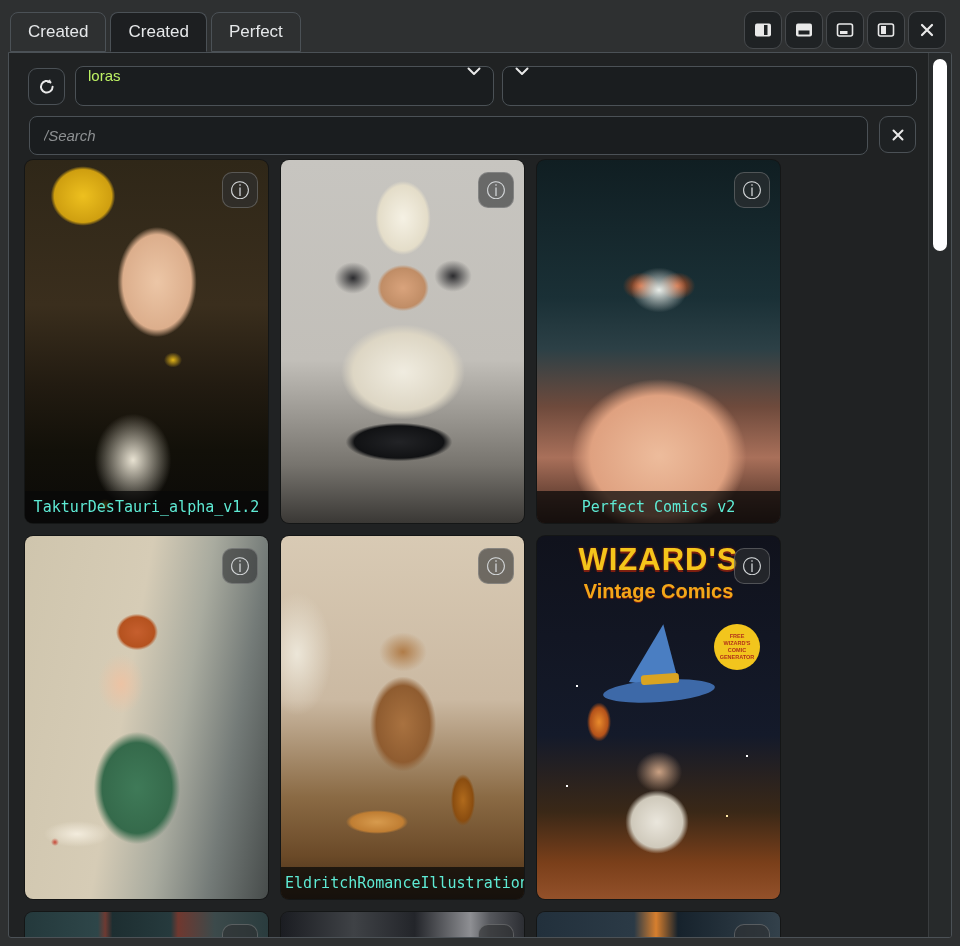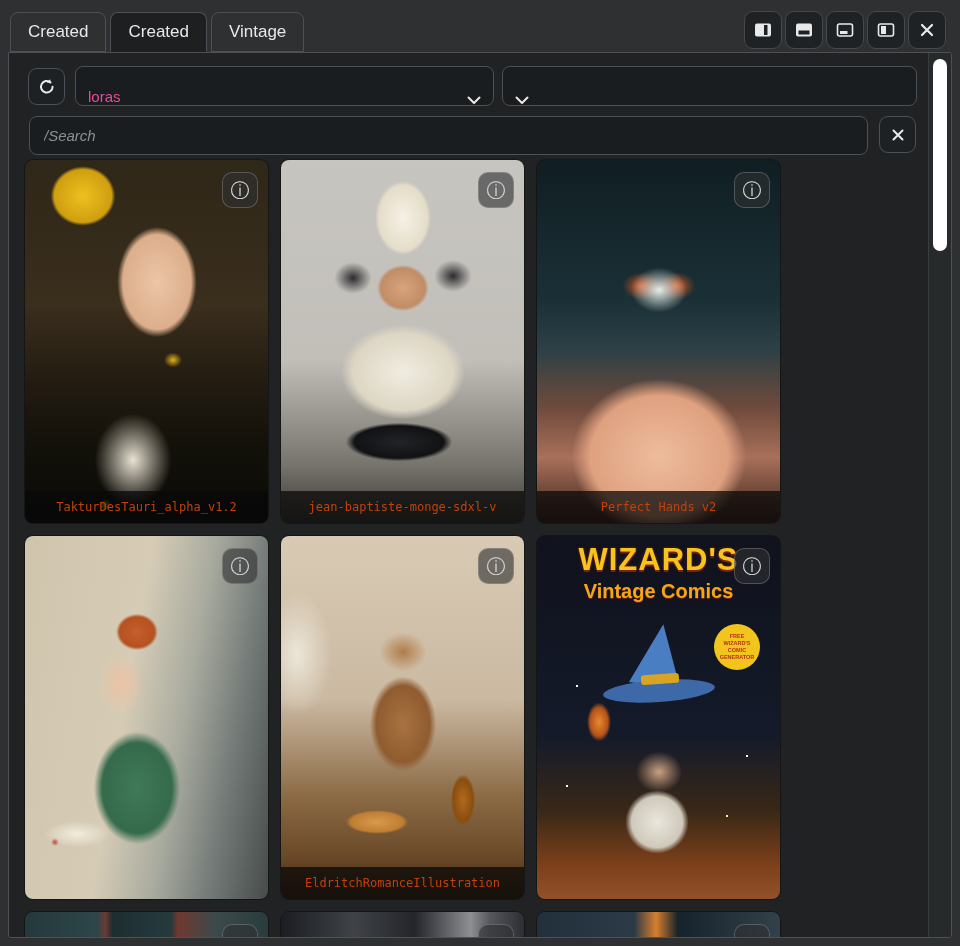--- a/index.html
+++ b/index.html
@@ -43,22 +43,22 @@
   .btn-square {
     position:absolute; width:37px; height:37px; border-radius:9px;
     background:#1e2123; border:1px solid #4b5156;
     display:flex; align-items:center; justify-content:center; cursor:pointer;
   }
   .refresh-btn { left:19px; top:15px; }
   .clear-btn { left:870px; top:63px; }
   .select {
     position:absolute; height:40px; border-radius:8px;
     background:#1a1d1f; border:1px solid #4b5156;
-    display:flex; align-items:flex-end; padding:0 12px;
-    font-size:15px; color:#ec4899; cursor:pointer;
+    display:flex; align-items:flex-start; padding:0 12px;
+    font-size:15px; color:#bef264; cursor:pointer;
   }
   .select .sel-label { flex:1; white-space:nowrap; overflow:hidden; }
   .sel-modeltype { left:66px; top:13px; width:419px; }
   .sel-sort { left:493px; top:13px; width:415px; }
   .search-input {
     position:absolute; left:20px; top:63px; width:839px; height:39px;
     border-radius:8px; background:#1a1d1f; border:1px solid #4b5156;
     color:#eab308; font-size:15px; padding:0 14px;
     font-family:"Liberation Sans", sans-serif; outline:none;
   }
@@ -70,21 +70,21 @@
     background:#111; box-shadow:0 0 0 1px rgba(0,0,0,.35);
   }
   .card-img { position:absolute; inset:0;text-decoration:underline; }
   .card-label {
     position:absolute; left:0; right:0; bottom:0; height:32px;
     background:rgba(8,8,8,.74);
     display:flex; align-items:center; justify-content:safe center;
     padding:0 4px; overflow:hidden;
   }
   .card-label span {
-    font-family:"DejaVu Sans Mono", monospace; font-size:12px; color:#c2410c;
+    font-family:"DejaVu Sans Mono", monospace; font-size:15px; color:#5eead4;
     white-space:nowrap;
   }
   .info-btn {
     position:absolute; top:12px; right:10px; width:36px; height:36px;
     border-radius:10px; background:rgba(46,48,50,.62);
     border:1px solid rgba(200,200,200,.28);
     display:flex; align-items:center; justify-content:center; cursor:pointer;
   }
   .info-glyph { font-size:19px; color:#d3d6d8; line-height:1; font-family:"DejaVu Sans", sans-serif; }
   
@@ -193,21 +193,21 @@
 <body>
 
 <div class="tabbar">
   <div class="tab">
       <span>Created</span>
     </div>
   <div class="tab active">
       <span>Created</span>
     </div>
   <div class="tab">
-      <span>Vintage</span>
+      <span>Perfect</span>
     </div>
   <div class="tabbar-spacer"></div>
   <div class="winbtns">
     <div class="winbtn">
       <svg width="18" height="18" viewBox="0 0 18 18">
         <rect x="1" y="2.5" width="16" height="13" rx="2" fill="#e9e9e9"></rect>
         <rect x="10" y="4" width="3.5" height="10" fill="#1f2224"></rect>
       </svg>
     </div>
     <div class="winbtn">
@@ -272,32 +272,29 @@
       <div class="card-label">
           <span>TakturDesTauri_alpha_v1.2</span>
         </div>
     </div>
 
     <div class="card" style="left:272px; top:107px;">
       <div class="card-img img-monge"></div>
       <div class="info-btn">
           <span class="info-glyph">ⓘ</span>
         </div>
-      <div class="card-label">
-          <span>jean-baptiste-monge-sdxl-v</span>
-        </div>
     </div>
 
     <div class="card" style="left:528px; top:107px;">
       <div class="card-img img-hands"></div>
       <div class="info-btn">
           <span class="info-glyph">ⓘ</span>
         </div>
       <div class="card-label">
-          <span>Perfect Hands v2</span>
+          <span>Perfect Comics v2</span>
         </div>
     </div>
 
     <div class="card" style="left:16px; top:483px;">
       <div class="card-img img-rockwell"></div>
       <div class="info-btn">
           <span class="info-glyph">ⓘ</span>
         </div>
     </div>
 

